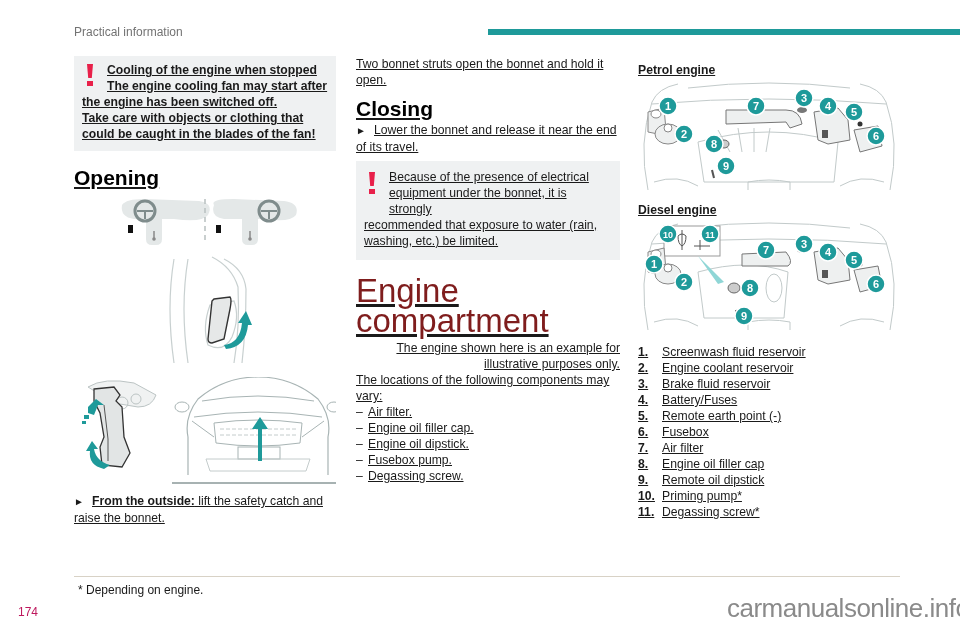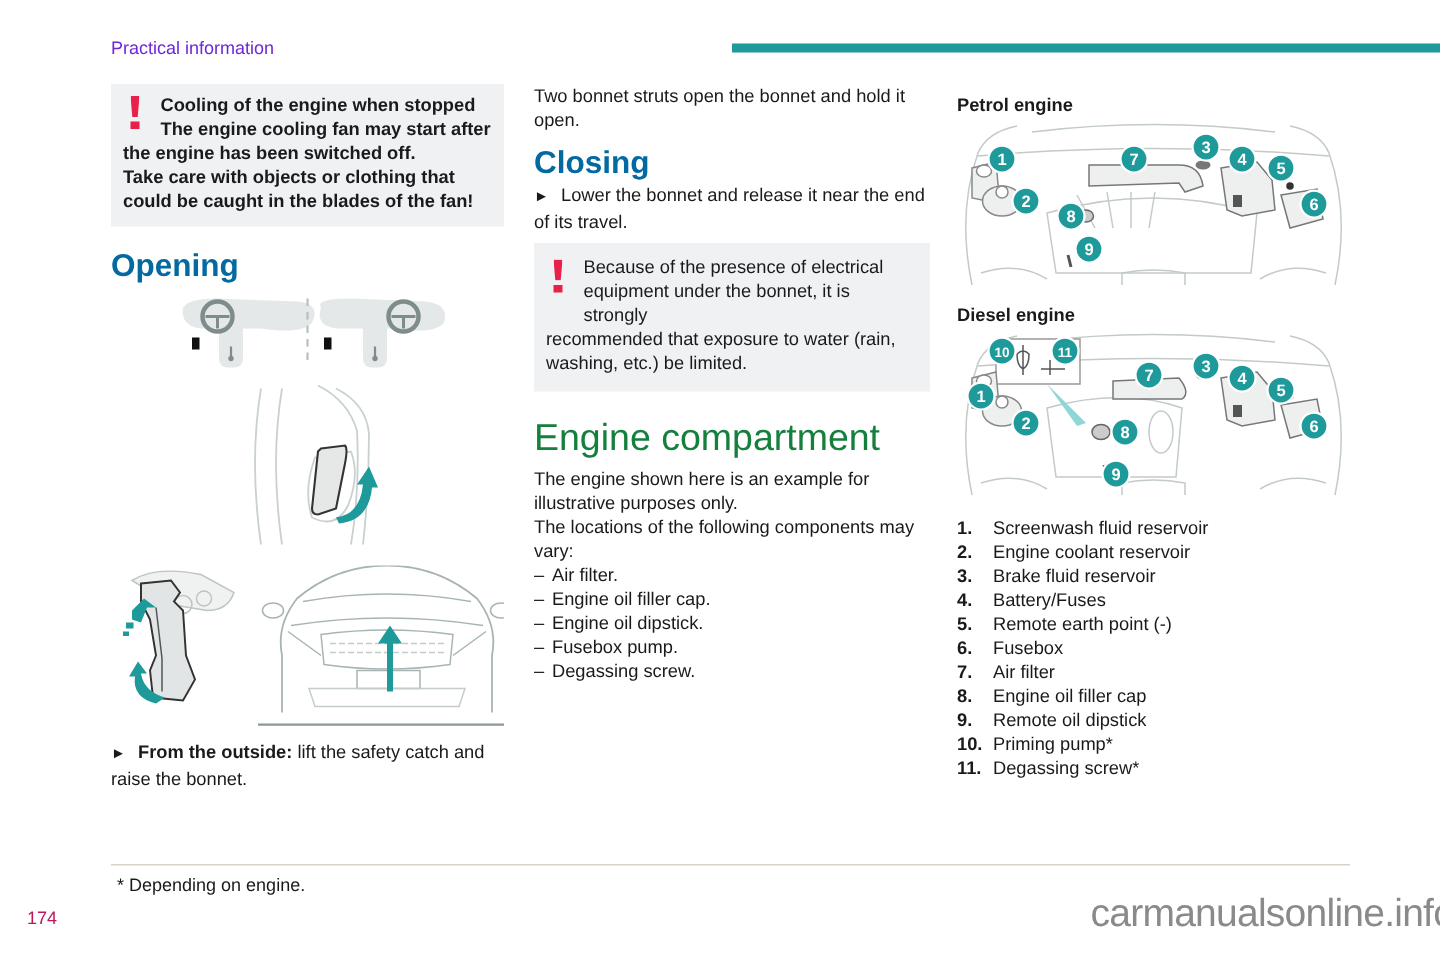--- a/index.html
+++ b/index.html
@@ -1,35 +1,35 @@
 <!DOCTYPE html>
 <html><head>
 <meta charset="utf-8">
 <style>
   * { box-sizing: border-box; margin: 0; padding: 0; }
   html, body { width: 960px; height: 640px; background: #ffffff; overflow: hidden; }
   body { position: relative; font-family: "Liberation Sans", sans-serif; color: #1a1a1a; font-size: 12.2px; line-height: 16px; }
 
-  .header-title { position: absolute; left: 74px; top: 24px; font-size: 12px; color: #6d28d9; }
+  .header-title { position: absolute; left: 74px; top: 24px; font-size: 12px; color: #737373; }
   .header-bar { position: absolute; left: 488px; top: 29px; width: 472px; height: 6px; background: #1e9a9a; }
 
-  .col { position: absolute; top: 56px; }
+  .col { position: absolute; top: 56px; text-decoration: underline; }
   .col1 { left: 74px; width: 262px; }
   .col2 { left: 356px; width: 264px; }
   .col3 { left: 638px; width: 262px; }
 
   .warn-box { background: #eff1f2; padding: 6px 8px 9px 8px; position: relative; }
   .warn-icon { position: absolute; left: 12px; top: 8px; width: 8px; height: 22px; }
   .warn-icon .bar { position: absolute; left: 1px; top: 0; width: 6px; height: 14px; background: #e8204a; clip-path: polygon(0 0,100% 0,80% 100%,20% 100%); }
   .warn-icon .dot { position: absolute; left: 1px; top: 17px; width: 6px; height: 5px; background: #e8204a; }
   .warn-text .indent { padding-left: 25px; display: block; }
   .bold { font-weight: bold; }
 
-  h2.section { font-size: 21px; font-weight: bold; line-height: 26px; color: #0369a1; }
-  h2.big { font-size: 25px; font-weight: normal; color: #15803d; line-height: 30px; }
+  h2.section { font-size: 21px; font-weight: bold; line-height: 26px; color: #000000; }
+  h2.big { font-size: 33px; font-weight: normal; color: #7f1d1d; line-height: 30px; }
 
   .p { margin: 0; }
   .arrow { display: inline-block; width: 12px; font-size: 10px; margin-right: 6px; }
   .list-dash { display: inline-block; width: 12px; }
 
   .illu { position: relative; }
   svg { display: block; }
 
   .legend-row { display: flex; line-height: 16px; }
   .legend-num { width: 24px; font-weight: bold; }
@@ -142,21 +142,21 @@
     <div class="warn-text">
       <span class="indent">Because of the presence of electrical</span>
       <span class="indent">equipment under the bonnet, it is strongly</span>
       <span style="display:block">recommended that exposure to water (rain,</span>
       <span style="display:block">washing, etc.) be limited.</span>
     </div>
   </div>
 
   <h2 class="section big" style="margin-top:16px;">Engine compartment</h2>
 
-  <p class="p" style="margin-top:4px;">The engine shown here is an example for illustrative purposes only.</p>
+  <p class="p" style="margin-top:4px;text-align:right;">The engine shown here is an example for illustrative purposes only.</p>
   <p class="p">The locations of the following components may vary:</p>
   <div>
     <p class="p"><span class="list-dash">–</span><span>Air filter.</span></p>
     <p class="p"><span class="list-dash">–</span><span>Engine oil filler cap.</span></p>
     <p class="p"><span class="list-dash">–</span><span>Engine oil dipstick.</span></p>
     <p class="p"><span class="list-dash">–</span><span>Fusebox pump.</span></p>
     <p class="p"><span class="list-dash">–</span><span>Degassing screw.</span></p>
   </div>
 </div>
 

